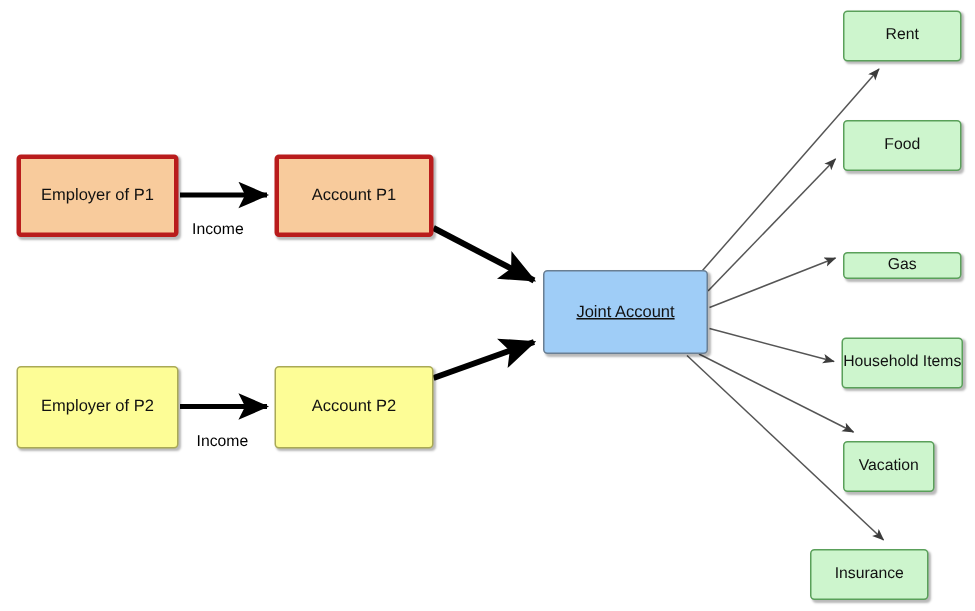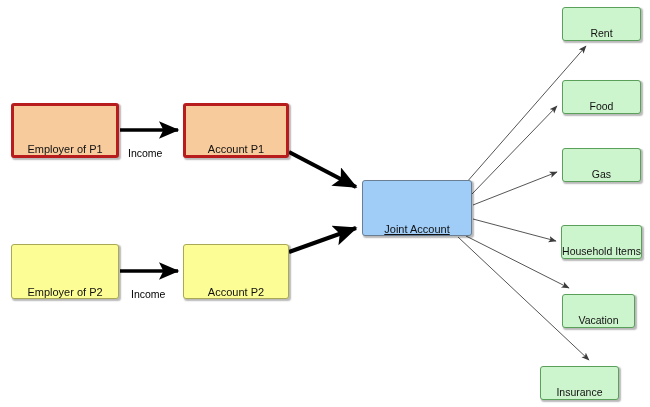--- a/index.html
+++ b/index.html
@@ -27,21 +27,21 @@
     top: 0;
     width: 650px;
     height: 407px;
     pointer-events: none;
   }
   .node {
     position: absolute;
     box-sizing: border-box;
     border-radius: 3px;
     display: flex;
-    align-items: flex-end;
+    align-items: center;
     justify-content: center;
     text-align: center;
     font-size: 11px;
     color: #111111;
     line-height: 1.1;
     box-shadow: 1.5px 1.5px 1.5px rgba(0,0,0,0.28);
   }
   .node-orange {
     background: #f8cb9c;
     border: 3px solid #b91c1c;
@@ -119,29 +119,29 @@
   </div>
 
   <div class="node node-green" style="left:562px; top:7px; width:79px; height:34px;">
     <span>Rent</span>
   </div>
 
   <div class="node node-green" style="left:562px; top:80px; width:79px; height:34px;">
     <span>Food</span>
   </div>
 
-  <div class="node node-green" style="left:562px; top:148px; width:79px; height:34px;">
+  <div class="node node-green" style="left:562px; top:168px; width:79px; height:18px;">
     <span>Gas</span>
   </div>
 
   <div class="node node-green" style="left:561px; top:225px; width:81px; height:34px;">
     <span>Household Items</span>
   </div>
 
-  <div class="node node-green" style="left:562px; top:294px; width:73px; height:34px;">
+  <div class="node node-green" style="left:562px; top:294px; width:61px; height:34px;">
     <span>Vacation</span>
   </div>
 
   <div class="node node-green" style="left:540px; top:366px; width:79px; height:34px;">
     <span>Insurance</span>
   </div>
 
   <div class="edge-label" style="left:128px; top:147px;">Income</div>
 
   <div class="edge-label" style="left:131px; top:288px;">Income</div>

